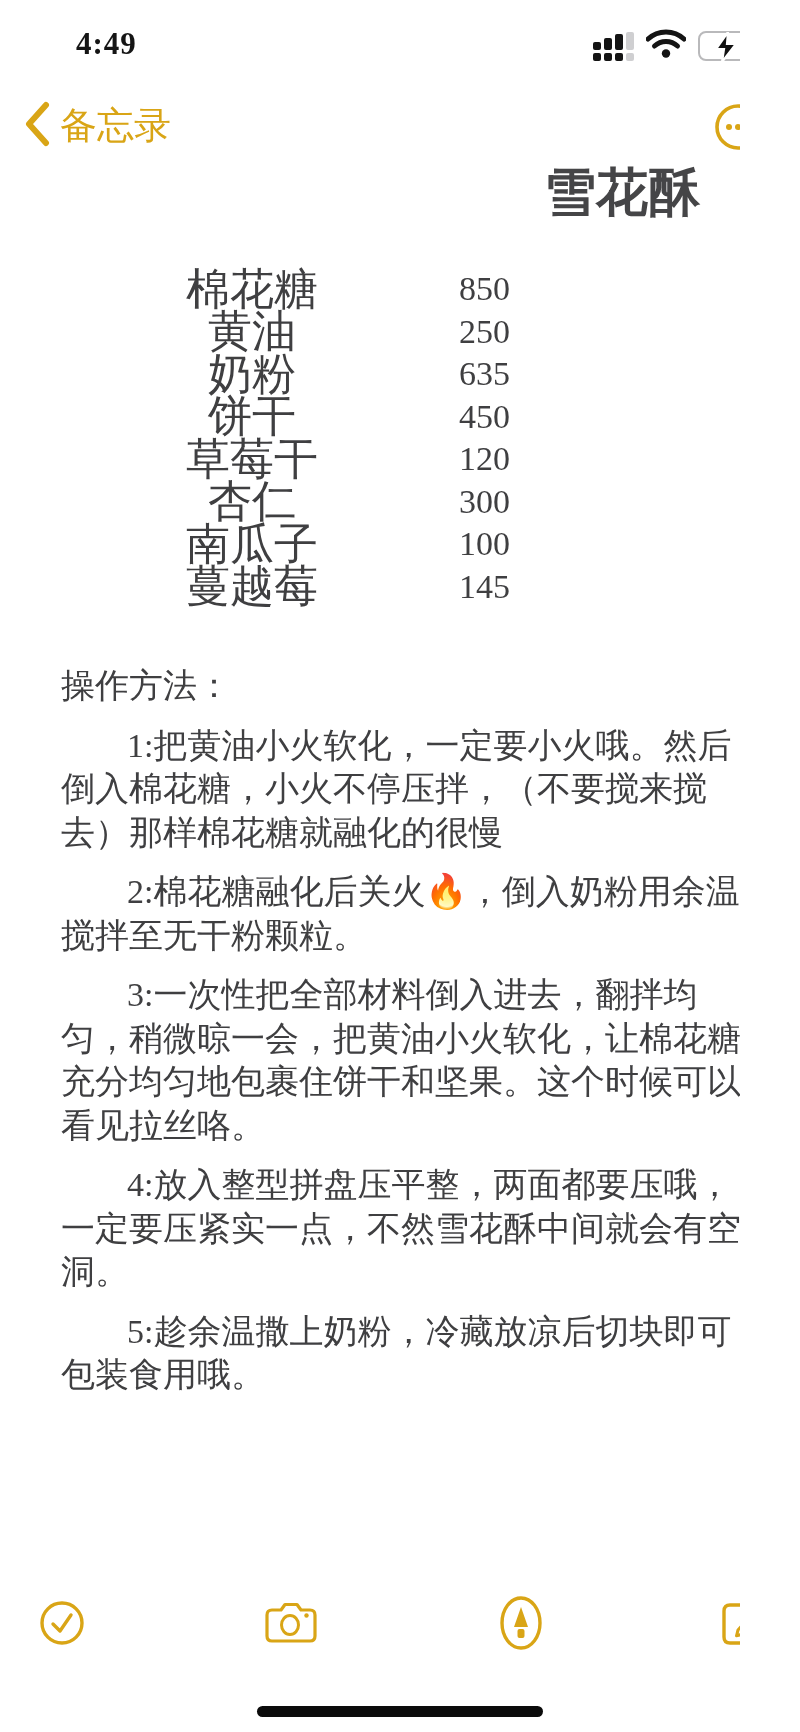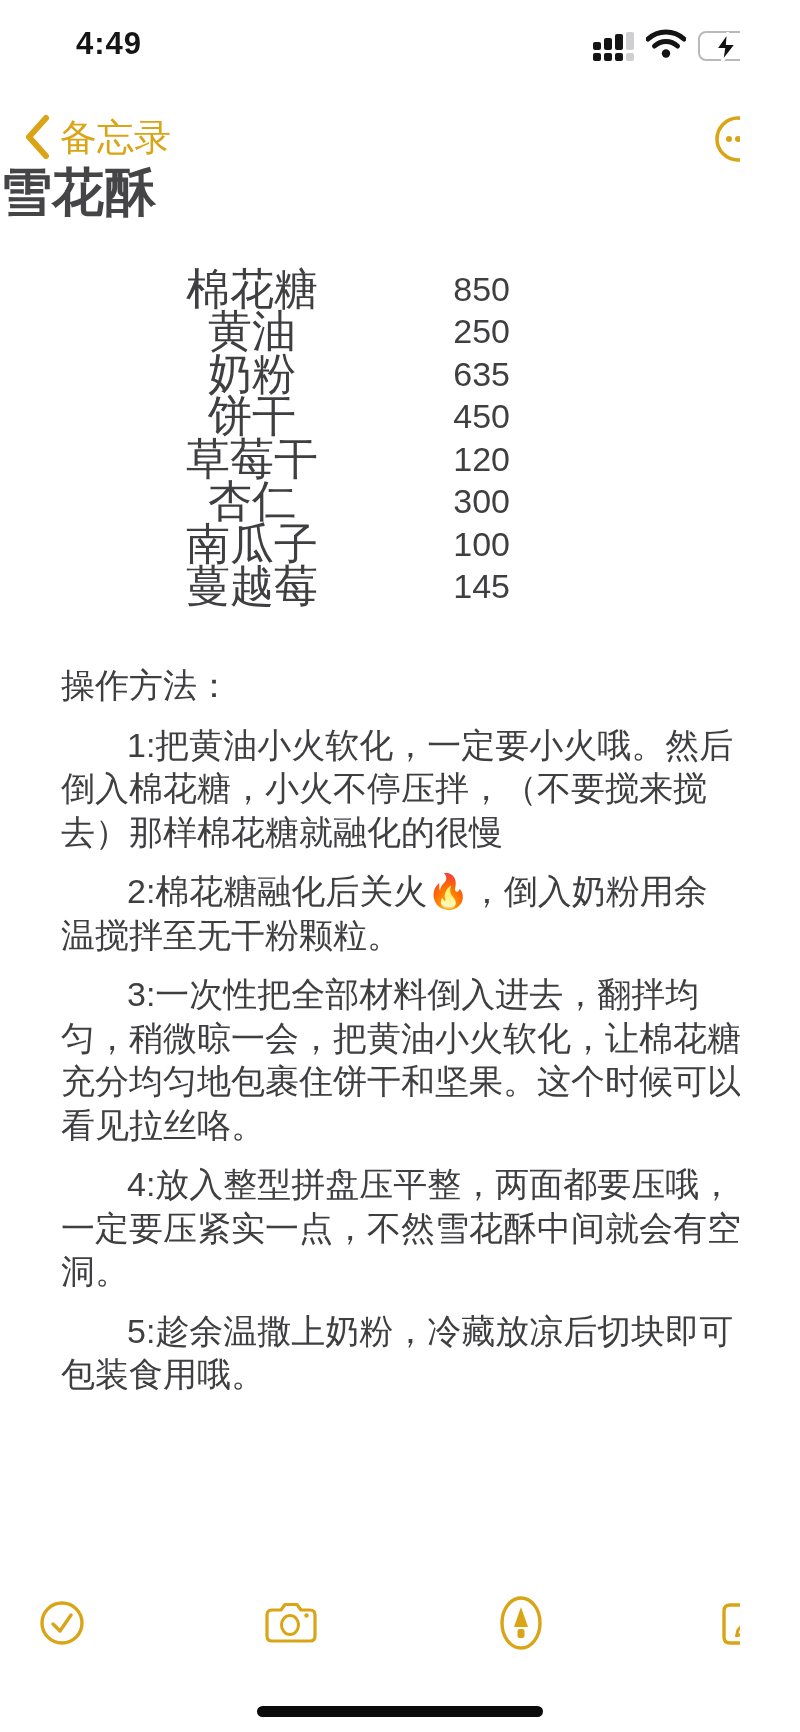--- a/index.html
+++ b/index.html
@@ -1,20 +1,20 @@
 <!DOCTYPE html>
 <html><head>
 <meta charset="utf-8">
 <style>
   html,body{margin:0;padding:0;}
   .screen{
     position:relative;
     width:740px;height:1732px;
     background:#ffffff;
-    font-family:Liberation Sans, sans-serif;
+    font-family:Liberation Serif, serif;
     color:#3f3f41;
     overflow:hidden;
   }
   
   .status-bar{position:absolute;top:0;left:0;width:800px;height:90px;}
   .status-time{
     position:absolute;left:76px;top:26px;
     font-size:31px;font-weight:bold;color:#151515;letter-spacing:1px;
   }
   .status-icons{
@@ -33,35 +33,35 @@
   .cellular .dots i:nth-child(4){background:#cfcfd1;}
   .battery{position:relative;display:flex;align-items:center;}
   .battery .shell{
     width:56px;height:30px;border:2.5px solid #b9b9bb;border-radius:8px;
     padding:2px;box-sizing:border-box;background:#fff;
   }
   .battery .level{width:100%;height:100%;background:#3ecb5e;border-radius:4px;}
   .battery .bolt{position:absolute;left:14px;top:1px;}
   .battery .cap{width:3px;height:11px;background:#b9b9bb;border-radius:0 3px 3px 0;margin-left:1px;}
   
-  .nav-bar{position:absolute;top:108px;left:0;width:800px;height:64px;}
+  .nav-bar{position:absolute;top:96px;left:0;width:800px;height:64px;}
   .back-button{
     position:absolute;left:24px;top:0;display:flex;align-items:center;gap:10px;
     color:#d9a516;cursor:pointer;background:none;border:none;padding:0;
     font-family:inherit;
   }
   .back-label{font-size:37px;color:#d9a516;line-height:60px;}
   .more-button{
     position:absolute;left:714px;top:7px;width:48px;height:48px;
     background:none;border:none;padding:0;cursor:pointer;
   }
   
   .note-title{
     position:absolute;top:158px;left:0;width:700px;
-    text-align:left;font-size:52px;font-weight:bold;color:#454547;margin:0;
+    text-align:right;font-size:52px;font-weight:bold;color:#454547;margin:0;
   }
   .ingredients{position:absolute;top:268px;left:0;width:800px;}
   .ingredient-row{display:flex;height:42.5px;align-items:center;}
   .ingredient-name{display:block;margin-left:150px;width:204px;text-align:center;font-size:44px;}
   .ingredient-amount{display:block;width:156px;text-align:right;font-size:34px;}
   .method{
     position:absolute;top:648px;left:45px;width:712px;
     font-size:34px;line-height:43.5px;color:#3f3f41;
   }
   .method p{margin:16px;}

